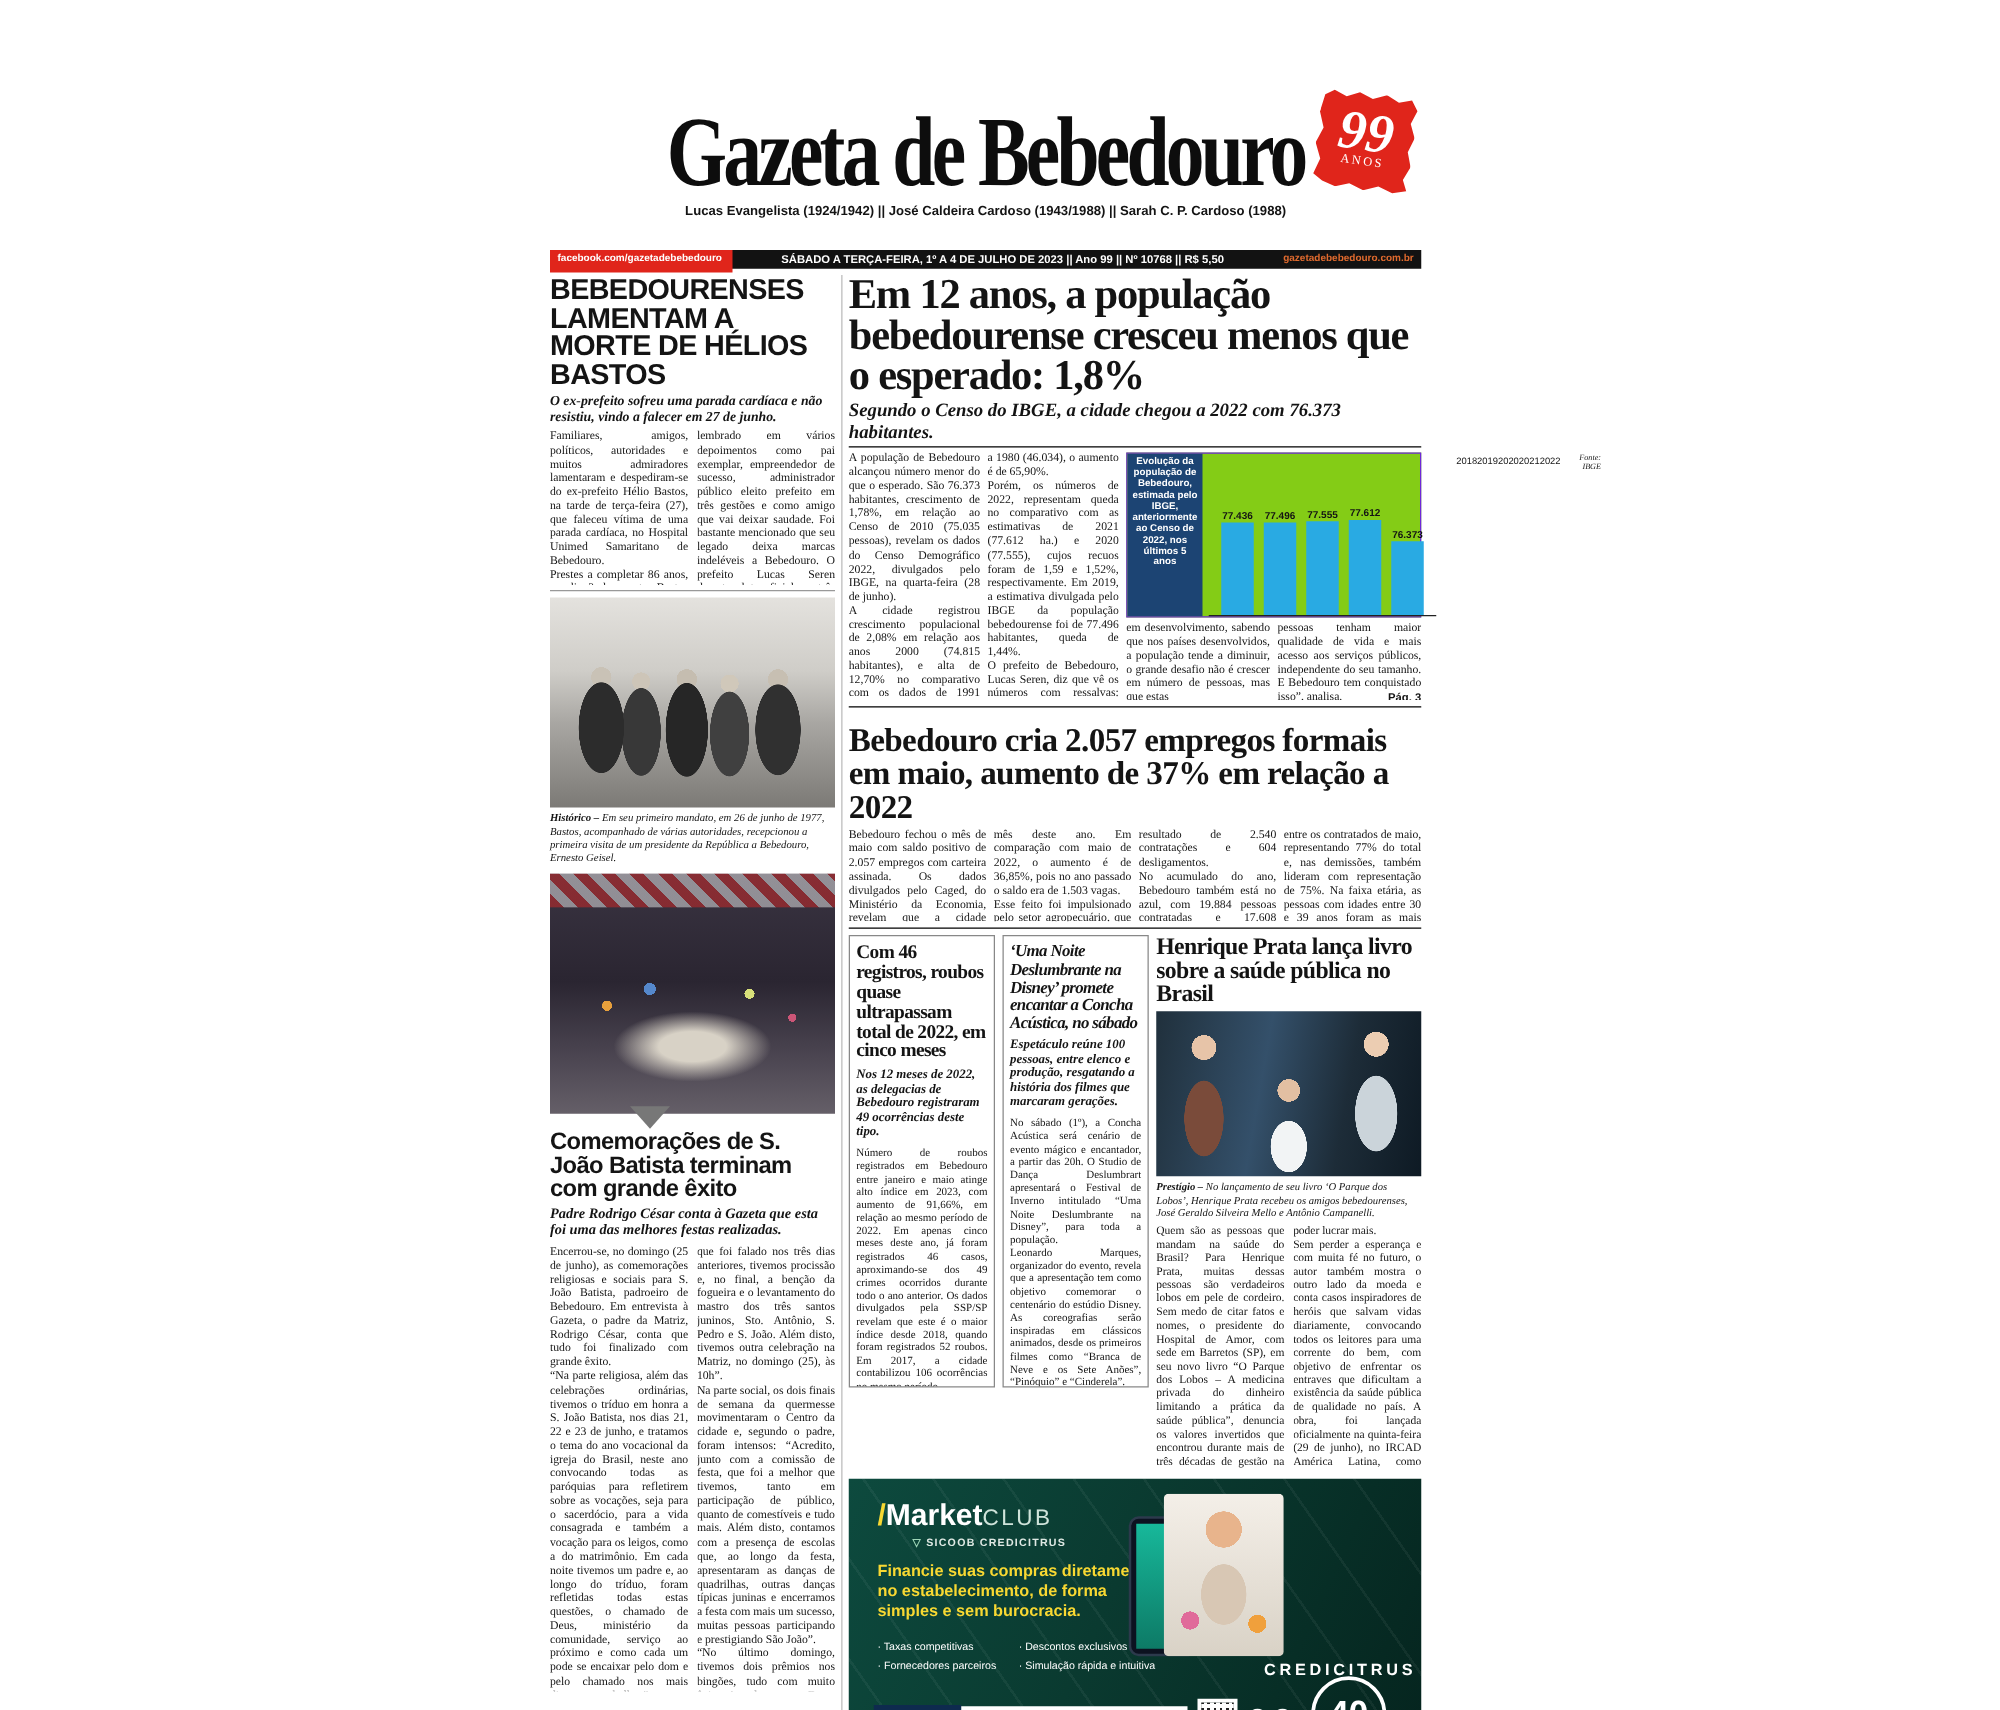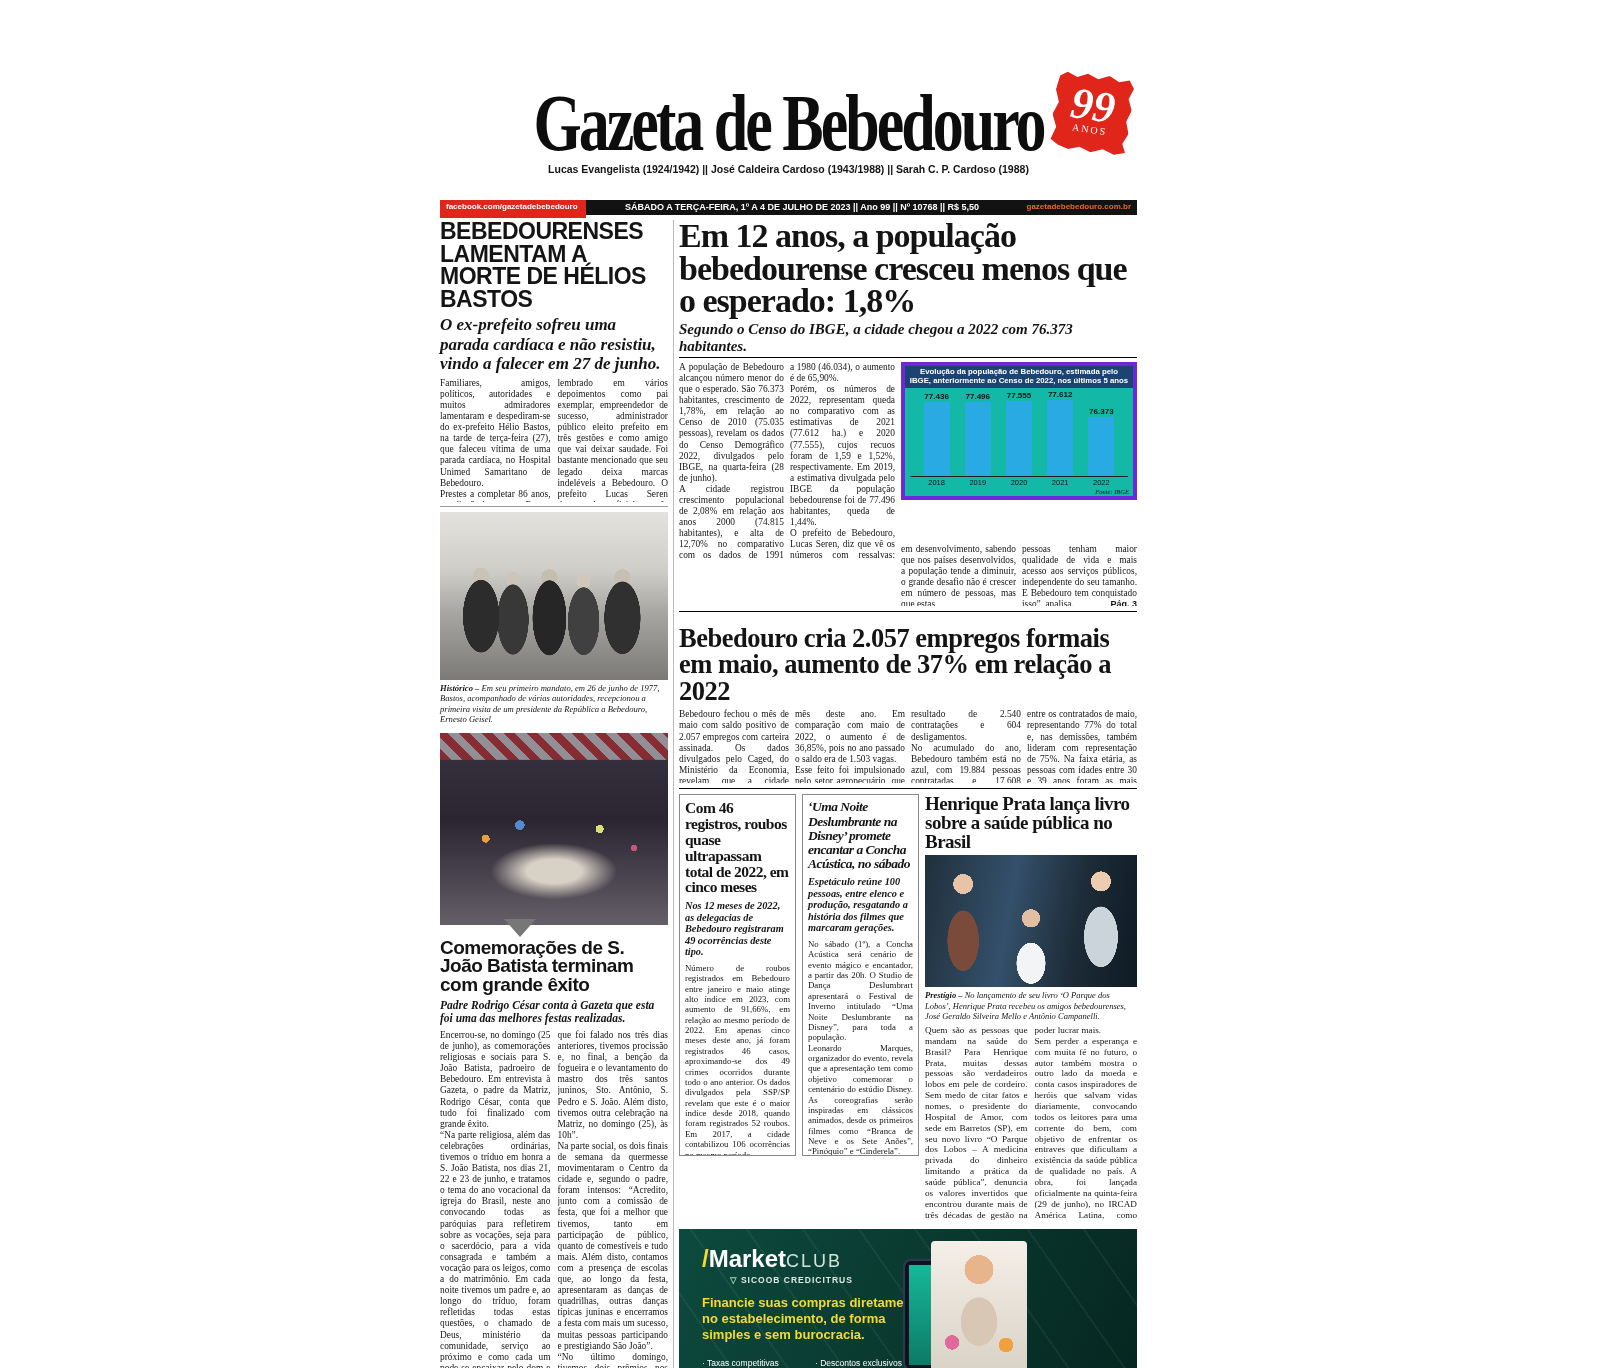--- a/index.html
+++ b/index.html
@@ -34,21 +34,21 @@
   .sanshead{font-family:"Liberation Sans",sans-serif;font-weight:bold;letter-spacing:-0.5px;line-height:0.98;}
   .serifhead{font-family:"Liberation Serif",serif;font-weight:bold;line-height:0.98;letter-spacing:-0.5px;}
   .deck{font-weight:bold;font-style:italic;}
   .bt{font-size:9.4px;line-height:1.18;text-align:justify;white-space:pre-line;overflow:hidden;}
   .cols2{display:flex;gap:7px;}
   .cols2>div{flex:1;}
   .pg{float:right;font-family:"Liberation Sans",sans-serif;font-style:normal;font-weight:bold;font-size:9px;white-space:nowrap;}
 
   
   .obit-h{font-size:23px;}
-  .obit-deck{font-size:17px;margin:5px 0 4px;line-height:1.15;}
+  .obit-deck{font-size:11px;margin:5px 0 4px;line-height:1.15;}
   .obit-body{height:124px;border-bottom:1px solid #999;padding-bottom:4px;}
 
   
   .photo{position:relative;overflow:hidden;}
   .photo1{height:168px;margin-top:5px;background:
     radial-gradient(ellipse 30px 60px at 18% 62%,#2c2c2c 60%,transparent 61%),
     radial-gradient(ellipse 26px 58px at 32% 64%,#383838 60%,transparent 61%),
     radial-gradient(ellipse 28px 62px at 48% 63%,#262626 60%,transparent 61%),
     radial-gradient(ellipse 26px 56px at 63% 65%,#404040 60%,transparent 61%),
     radial-gradient(ellipse 30px 60px at 80% 63%,#303030 60%,transparent 61%),
@@ -77,32 +77,32 @@
   .sj-h{font-size:19px;}
   .sj-deck{font-size:11.5px;margin:4px 0 5px;line-height:1.15;}
   .sj-body{height:356px;}
 
   
   .main-h{font-size:34px;line-height:0.96;letter-spacing:-1px;}
   .main-deck{font-size:15px;border-bottom:1.5px solid #000;padding-bottom:2px;margin:3px 0 4px;}
   .main-body{display:flex;gap:6px;}
   .main-body .c{width:105px;height:198px;}
   .main-right{width:236px;display:flex;flex-direction:column;}
-  .chartbox{border:4px solid #6d28d9;background:#14b8a6;height:130px;display:flex;flex-direction:column;}
+  .chartbox{border:1px solid #6d28d9;background:#84cc16;height:130px;display:flex;flex-direction:row;}
   .chart-title{color:#fff;font-family:"Liberation Sans",sans-serif;font-weight:bold;font-size:7.8px;
     text-align:center;padding:2px 4px;line-height:1.15;}
   .chart-area{flex:1;display:flex;align-items:flex-end;justify-content:space-around;
     padding:2px 6px 0;border-bottom:1px solid #222;margin:0 5px;}
   .bar-col{display:flex;flex-direction:column;align-items:center;width:34px;text-align:right;}
   .bar-col .val{font-family:"Liberation Sans",sans-serif;font-weight:bold;font-size:8px;margin-bottom:1px;}
   .bar-col .bar{width:26px;}
   .chart-years{display:flex;justify-content:space-around;margin:0 5px;font-family:"Liberation Sans",sans-serif;font-size:7.5px;padding:1px 6px;}
   .chart-src{font-size:6.5px;font-style:italic;text-align:right;padding:0 4px 1px;}
   .main-sub{display:flex;gap:6px;margin-top:4px;}
-  .main-sub .c{width:115px;height:62px;margin-top:40px;}
+  .main-sub .c{width:115px;height:62px;}
 
   
   .jobs{border-top:1px solid #000;margin-top:5px;padding-top:13px;}
   .jobs-h{font-size:26.5px;line-height:1.0;}
   .jobs-body{display:flex;gap:6px;margin-top:5px;}
   .jobs-body .c{flex:1;height:74px;}
 
   
   .bottomrow{display:flex;gap:6px;border-top:1px solid #000;margin-top:5px;padding-top:5px;}
   .nbox{width:117px;border:1px solid #888;padding:5px 5px;height:362px;overflow:hidden;box-sizing:border-box;}

